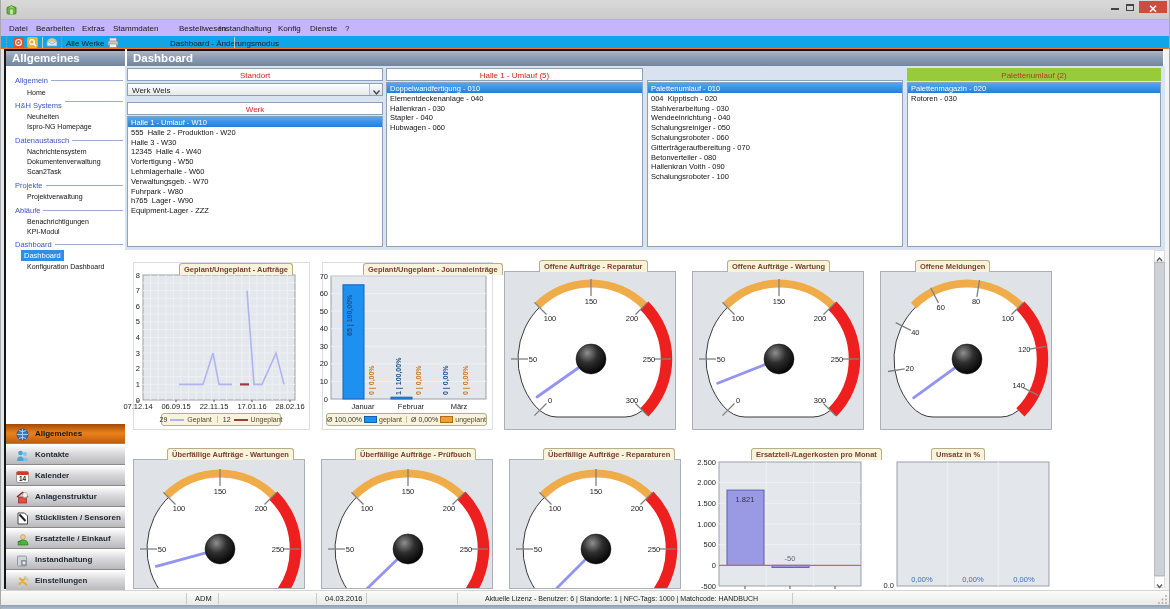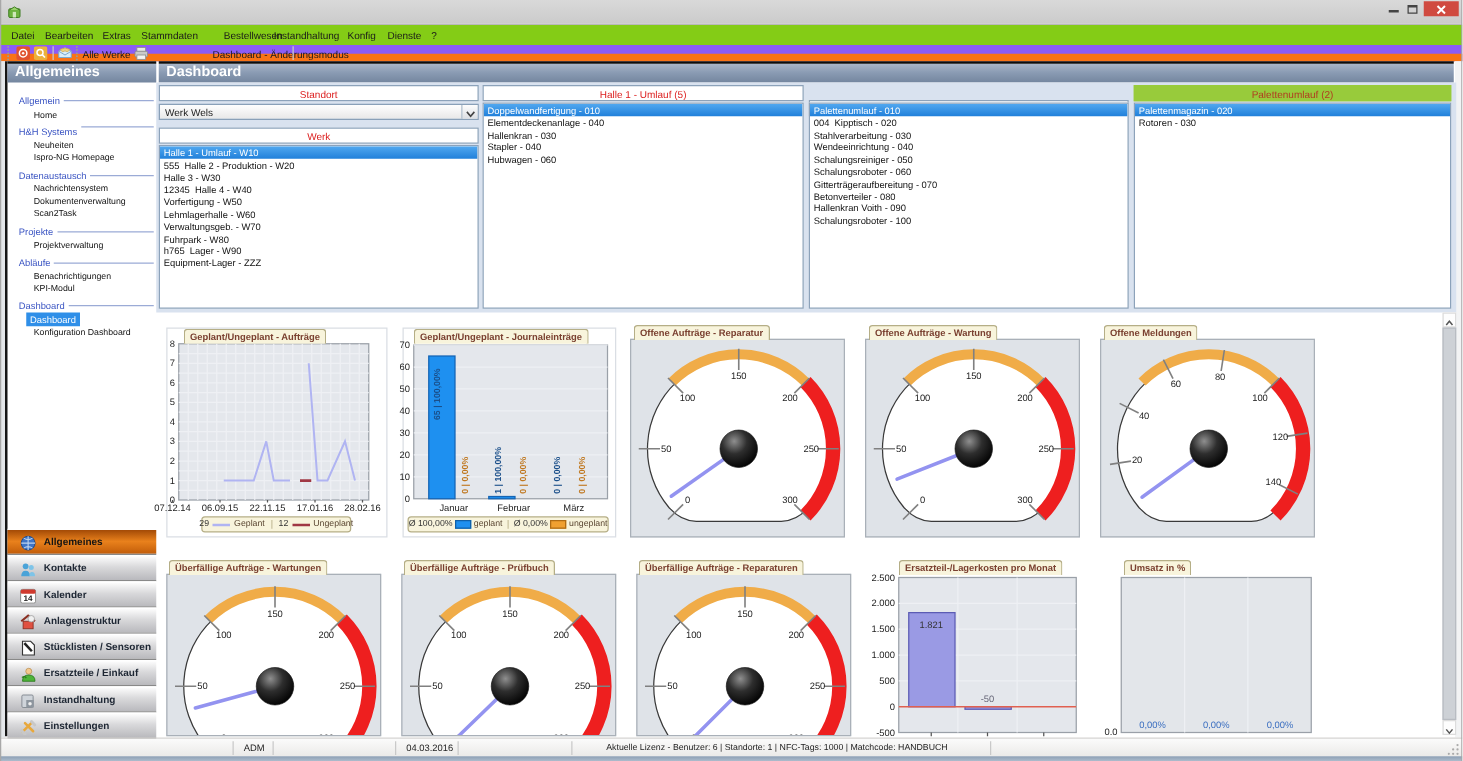--- a/index.html
+++ b/index.html
@@ -1,19 +1,19 @@
 <!DOCTYPE html>
 <html><head><meta charset="utf-8"><style>
 * { margin:0; padding:0; box-sizing:border-box; }
 body { width:1170px; height:609px; position:relative; overflow:hidden;
   font-family:"Liberation Sans", sans-serif; background:#fff; }
 .abs { position:absolute; }
 .tab { position:absolute; background:#f8f4dc; border:1px solid #b5ae86; border-bottom:none;
   border-radius:3px 3px 0 0; color:#7a4030; font-weight:bold; text-align:center;
-  padding:1px 4px 0 4px; height:12px; z-index:5; white-space:nowrap; }
+  padding:1px 4px 0 4px; height:12px; z-index:5; white-space:nowrap;margin-left:32px; }
 .hdr { position:absolute; height:17px; background:linear-gradient(#aab6c8,#8b9cb4 45%,#74869f);
   border-top:2px solid #0d0d0d; color:#fff; font-weight:bold; font-size:11.5px;
   padding:1px 0 0 6px; }
 .rtitle { position:absolute; background:#fff; border:1px solid #8ca2ba; color:#dc2020;
   font-size:8px; text-align:center; padding-top:2px; height:13px; }
 .lbox { position:absolute; background:#fff; border:1px solid #8ca2ba; overflow:hidden; }
 .lrow { height:9.8px; font-size:7.5px; color:#111; padding:1px 0 0 3px; white-space:nowrap; }
 .lrow.sel { background:linear-gradient(#51a8f0,#2180da); color:#fff; }
 .leg { position:absolute; background:#f8f4dc; border:1px solid #b5ae86; border-radius:3px;
   font-size:7px; color:#333; display:flex; align-items:center; justify-content:center; padding:0 2px; height:13px; white-space:nowrap; }
@@ -36,32 +36,32 @@
    <rect x="4.2" y="5.5" width="2.6" height="4.5" fill="#cfe8b8"></rect>
  </svg>
  <div class="abs" style="left:1111px;top:8px;width:8px;height:2px;background:#444"></div>
  <div class="abs" style="left:1126px;top:4px;width:8px;height:7px;border:1.2px solid #444;border-top-width:2px;"></div>
  <div class="abs" style="left:1139px;top:1px;width:28px;height:12px;background:#d04a40;">
    <svg width="28" height="12">
         <path d="M11 2.8 L17 8.8 M17 2.8 L11 8.8" stroke="#fff" stroke-width="1.6"></path>
       </svg>
  </div>
 </div>
-<div class="abs" style="left:0;top:20px;width:1170px;height:16px;background:#84cc16;">
+<div class="abs" style="left:0;top:20px;width:1170px;height:16px;background:#c4b5fd;">
 <div class="mitem" style="left:9px">Datei</div>
 <div class="mitem" style="left:36px">Bearbeiten</div>
 <div class="mitem" style="left:82px">Extras</div>
 <div class="mitem" style="left:113px">Stammdaten</div>
 <div class="mitem" style="left:179px">Bestellwesen</div>
 <div class="mitem" style="left:219px">Instandhaltung</div>
 <div class="mitem" style="left:278px">Konfig</div>
 <div class="mitem" style="left:310px">Dienste</div>
 <div class="mitem" style="left:345px">?</div>
 </div>
-<div class="abs" style="left:0;top:36px;width:1170px;height:13px;background:#8b5cf6;border-bottom:6px solid #f97316;">
+<div class="abs" style="left:0;top:36px;width:1170px;height:13px;background:#0ea5e9;border-bottom:1px solid #f97316;">
  <svg class="abs" style="left:5px;top:0px" width="4" height="13">
   <circle cx="1.5" cy="1.5" r="0.8" fill="#9a9a9a"></circle>
       <circle cx="1.5" cy="4" r="0.8" fill="#9a9a9a"></circle>
   <circle cx="1.5" cy="6.5" r="0.8" fill="#9a9a9a"></circle>
       <circle cx="1.5" cy="9" r="0.8" fill="#9a9a9a"></circle>
   <circle cx="1.5" cy="11.5" r="0.8" fill="#9a9a9a"></circle>
     </svg>
  <svg class="abs" style="left:13px;top:1px" width="11" height="11">
   <rect width="11" height="11" rx="2" fill="#e0532f"></rect>
       <circle cx="5.5" cy="5.5" r="3" fill="none" stroke="#fff" stroke-width="1.2"></circle>

